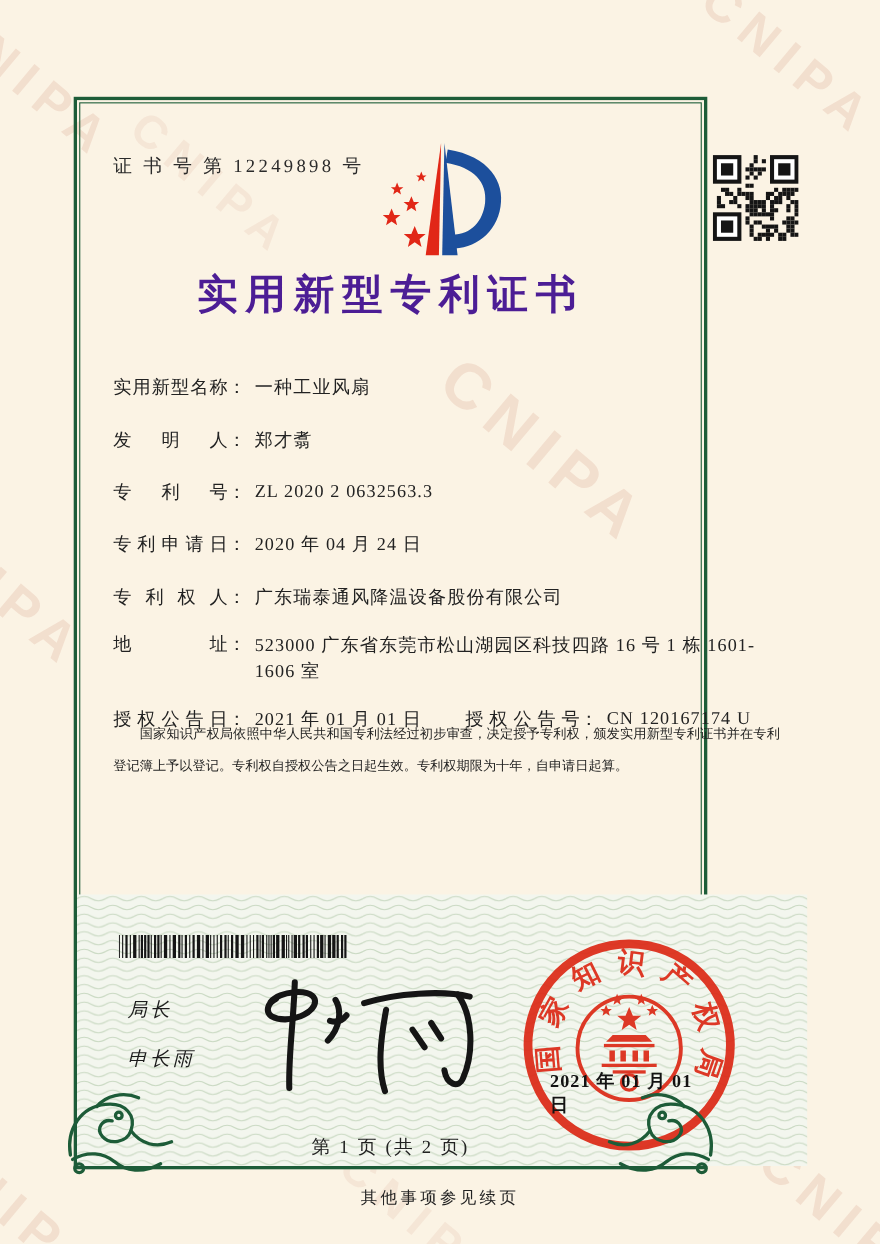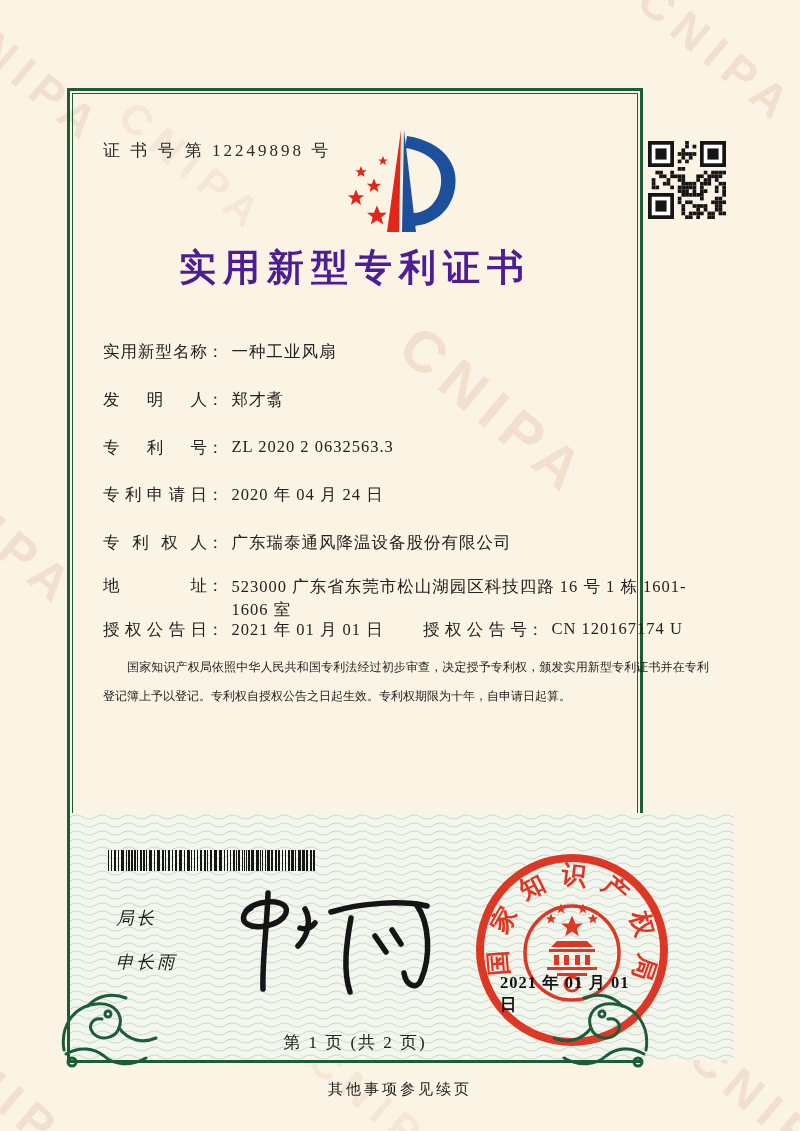--- a/index.html
+++ b/index.html
@@ -278,21 +278,21 @@
       </div>
       <div class="f-row" style="top:145px;">
         <span class="f-label">专利申请日</span><span class="f-colon">：</span><span class="f-value">2020 年 04 月 24 日</span>
       </div>
       <div class="f-row" style="top:193px;">
         <span class="f-label">专利权人</span><span class="f-colon">：</span><span class="f-value">广东瑞泰通风降温设备股份有限公司</span>
       </div>
       <div class="f-row" style="top:236px;">
         <span class="f-label">地址</span><span class="f-colon">：</span><span class="f-value wrap">523000 广东省东莞市松山湖园区科技四路 16 号 1 栋 1601-1606 室</span>
       </div>
-      <div class="f-row" style="top:280px; width:606px;">
+      <div class="f-row" style="top:304px; width:606px;">
         <span>
           <span class="f-label">授权公告日</span><span class="f-colon">：</span><span class="f-value">2021 年 01 月 01 日</span>
         </span>
         <span class="grant-group2">
           <span class="f-label">授权公告号</span><span class="f-colon">：</span><span class="f-value">CN 120167174 U</span>
         </span>
       </div>
     </div>
 
     <div class="body-text">

